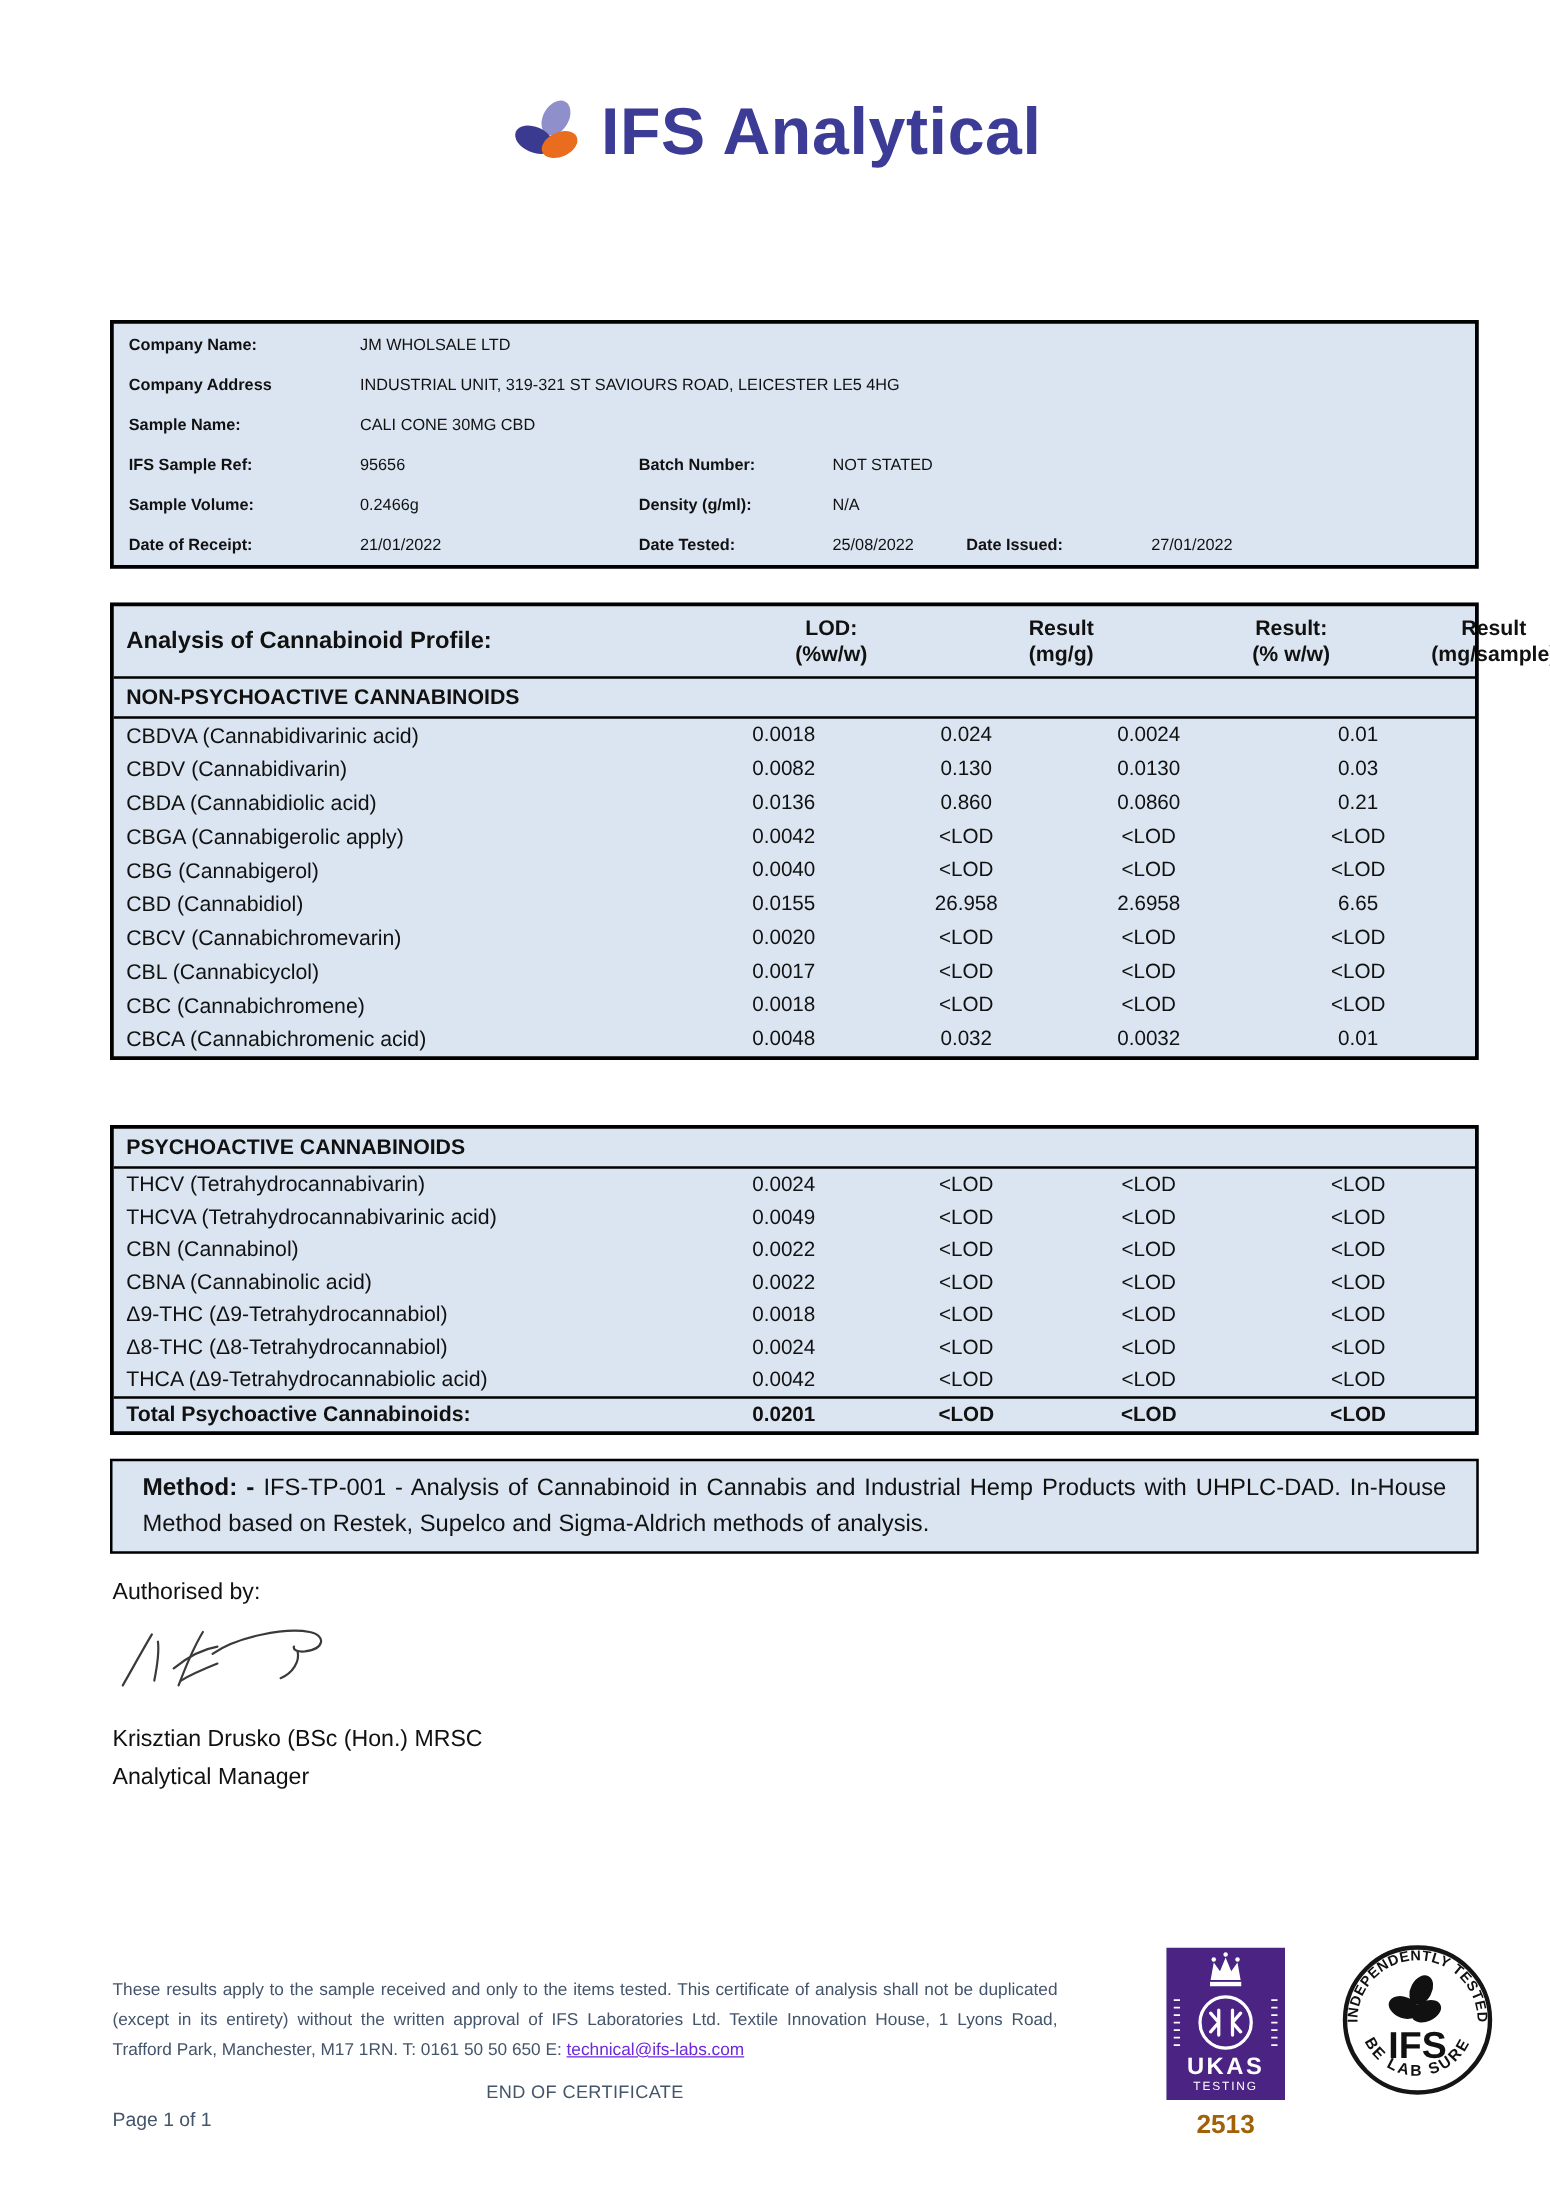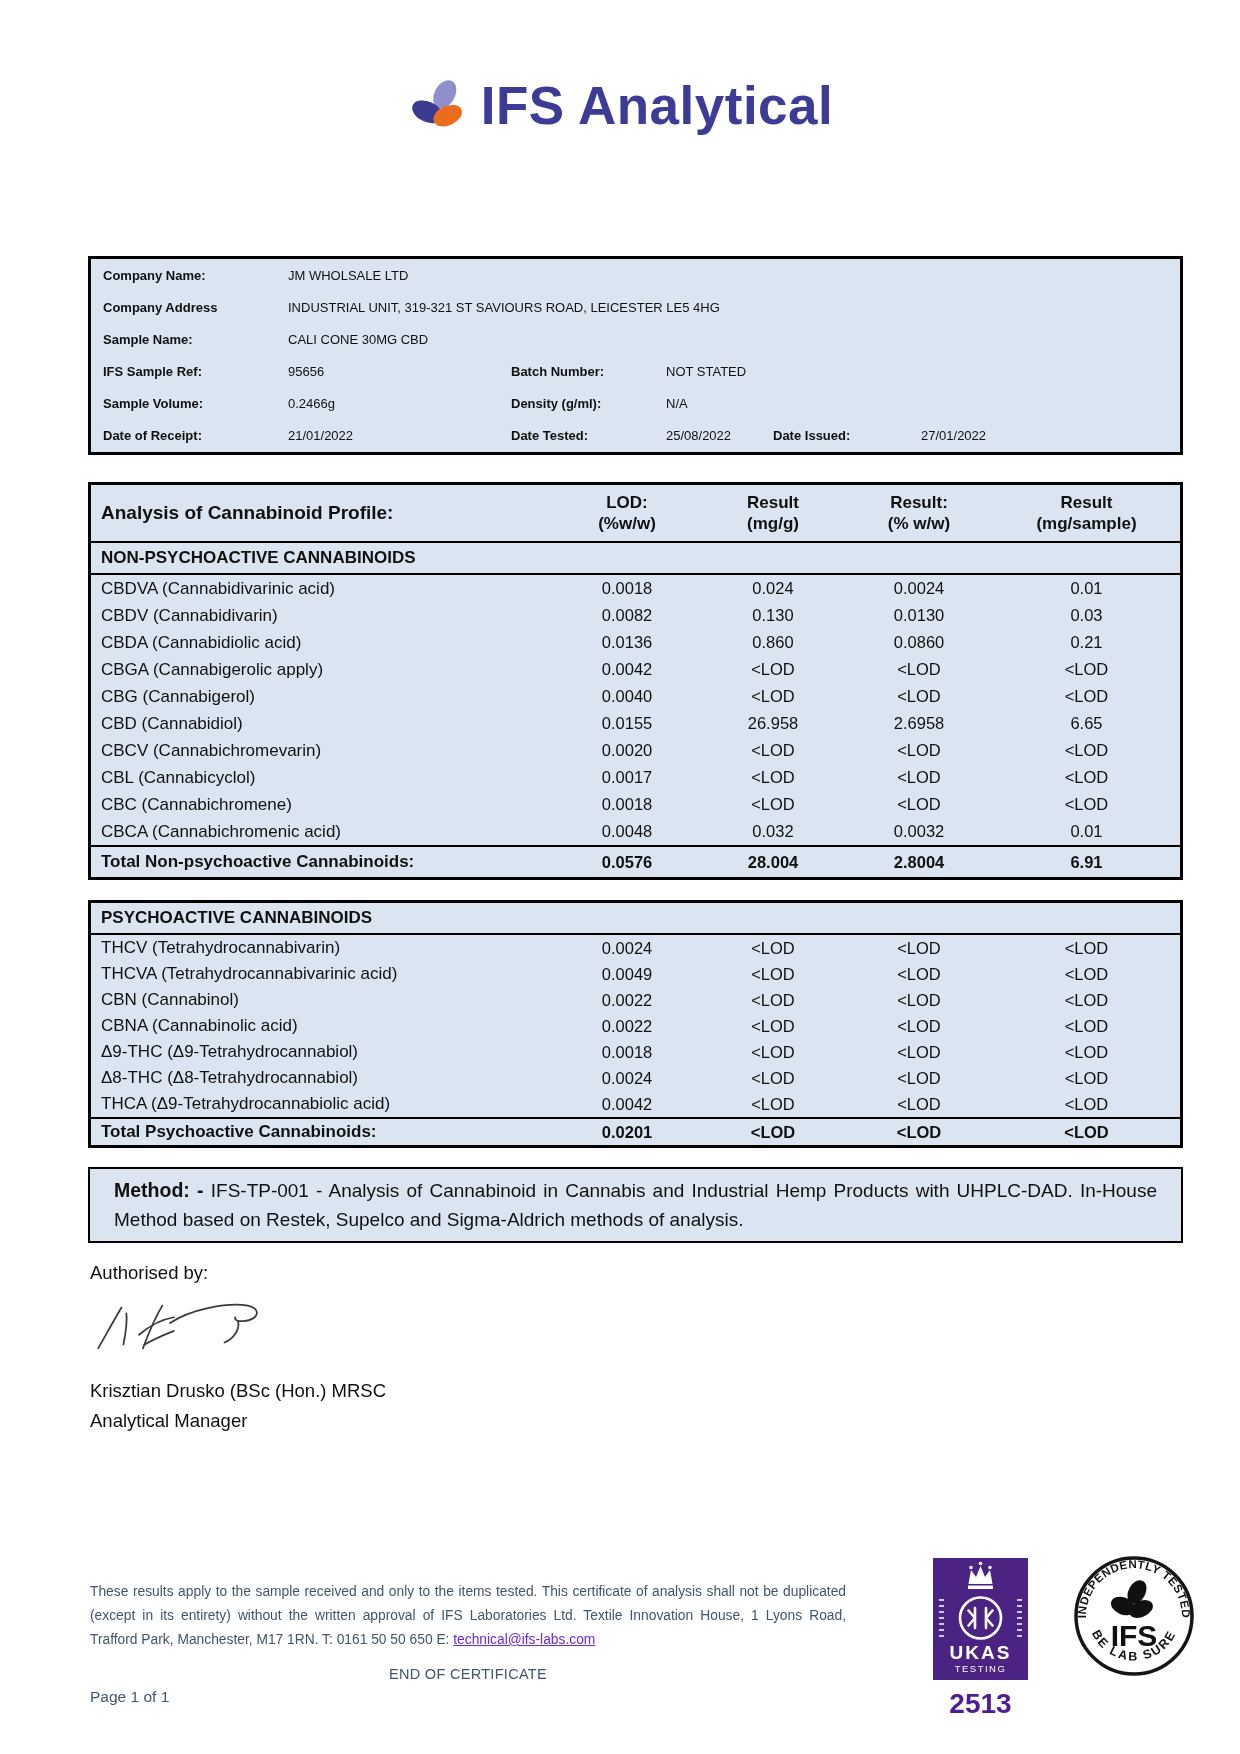--- a/index.html
+++ b/index.html
@@ -19,21 +19,21 @@
   .w-lab1{width:185px;}  .w-val1{width:223px;}
   .w-lab2{width:155px;}  .w-val2{width:107px;}
   .w-lab3{width:148px;}  .w-val3{flex:1;}
   .w-grow{flex:1;}
 
   
   .analysis-box{position:absolute;left:88px;width:1095px;background:#dbe5f1;border:3px solid #000;box-sizing:border-box;}
   #table1{top:482px;}
   #table2{top:900px;}
   .t-grid{display:grid;grid-template-columns:462px 148px 144px 148px 1fr;align-items:center;}
-  .t-head{height:56px;border-bottom:2.5px solid #000;}
+  .t-head{height:56px;border-bottom:2.5px solid #000;gap:38px;}
   .t-title{font-size:19px;font-weight:bold;padding-left:10px;}
   .t-col{text-align:center;font-weight:bold;font-size:17px;line-height:1.25;}
   .t-section{height:30px;line-height:30px;border-bottom:2.5px solid #000;font-weight:bold;font-size:17px;padding-left:10px;}
   .t-row{height:27px;}
   #table2 .t-row{height:26px;}
   .t-name{font-size:17px;padding-left:10px;}
   .t-num{font-size:16.5px;text-align:center;}
   .t-total{font-weight:bold;border-top:2px solid #000;height:30px;}
   .t-total .t-name,.t-total .t-num{font-weight:bold;}
 
@@ -48,21 +48,21 @@
   .signame{position:absolute;top:1376px;left:90px;font-size:18.5px;line-height:30px;}
 
   
   .foot-ink{color:#44546a;}
   .disclaimer{position:absolute;top:1580px;left:90px;width:756px;font-size:13.8px;line-height:24px;}
   .just{text-align:justify;text-align-last:justify;}
   .disclaimer a{color:#6d28d9;}
   .endcert{position:absolute;top:1666px;left:90px;width:756px;text-align:center;font-size:14.5px;letter-spacing:0.3px;}
   .pagenum{position:absolute;top:1688px;left:90px;font-size:15.5px;}
   .ukas{position:absolute;top:1558px;left:933px;width:95px;}
-  .ukas-num{position:absolute;top:1688px;left:933px;width:95px;text-align:center;font-size:28px;font-weight:bold;color:#4c1d95;}
+  .ukas-num{position:absolute;top:1688px;left:933px;width:95px;text-align:center;font-size:21px;font-weight:bold;color:#a16207;}
   .stamp{position:absolute;top:1554px;left:1072px;}
 </style>
 </head>
 <body>
 
 <div class="sheet">
 
   <div class="brand-row">
     <svg viewBox="0 0 64 64" width="62" height="62">
       <ellipse cx="39" cy="21" rx="10.5" ry="15.5" fill="#8f8fcb" transform="rotate(30 39 21)"></ellipse>
@@ -191,27 +191,20 @@
           <div class="t-num">&lt;LOD</div>
           <div class="t-num">&lt;LOD</div>
           <div class="t-num">&lt;LOD</div>
         </div>
         <div class="t-grid t-row">
           <div class="t-name">CBCA (Cannabichromenic acid)</div>
           <div class="t-num">0.0048</div>
           <div class="t-num">0.032</div>
           <div class="t-num">0.0032</div>
           <div class="t-num">0.01</div>
-        </div>
-        <div class="t-grid t-row t-total">
-          <div class="t-name">Total Non-psychoactive Cannabinoids:</div>
-          <div class="t-num">0.0576</div>
-          <div class="t-num">28.004</div>
-          <div class="t-num">2.8004</div>
-          <div class="t-num">6.91</div>
         </div>
       </div>
   </div>
 
   <div class="analysis-box" id="table2">
     <div class="t-section">PSYCHOACTIVE CANNABINOIDS</div>
     <div id="rows-p">
         <div class="t-grid t-row">
           <div class="t-name">THCV (Tetrahydrocannabivarin)</div>
           <div class="t-num">0.0024</div>

